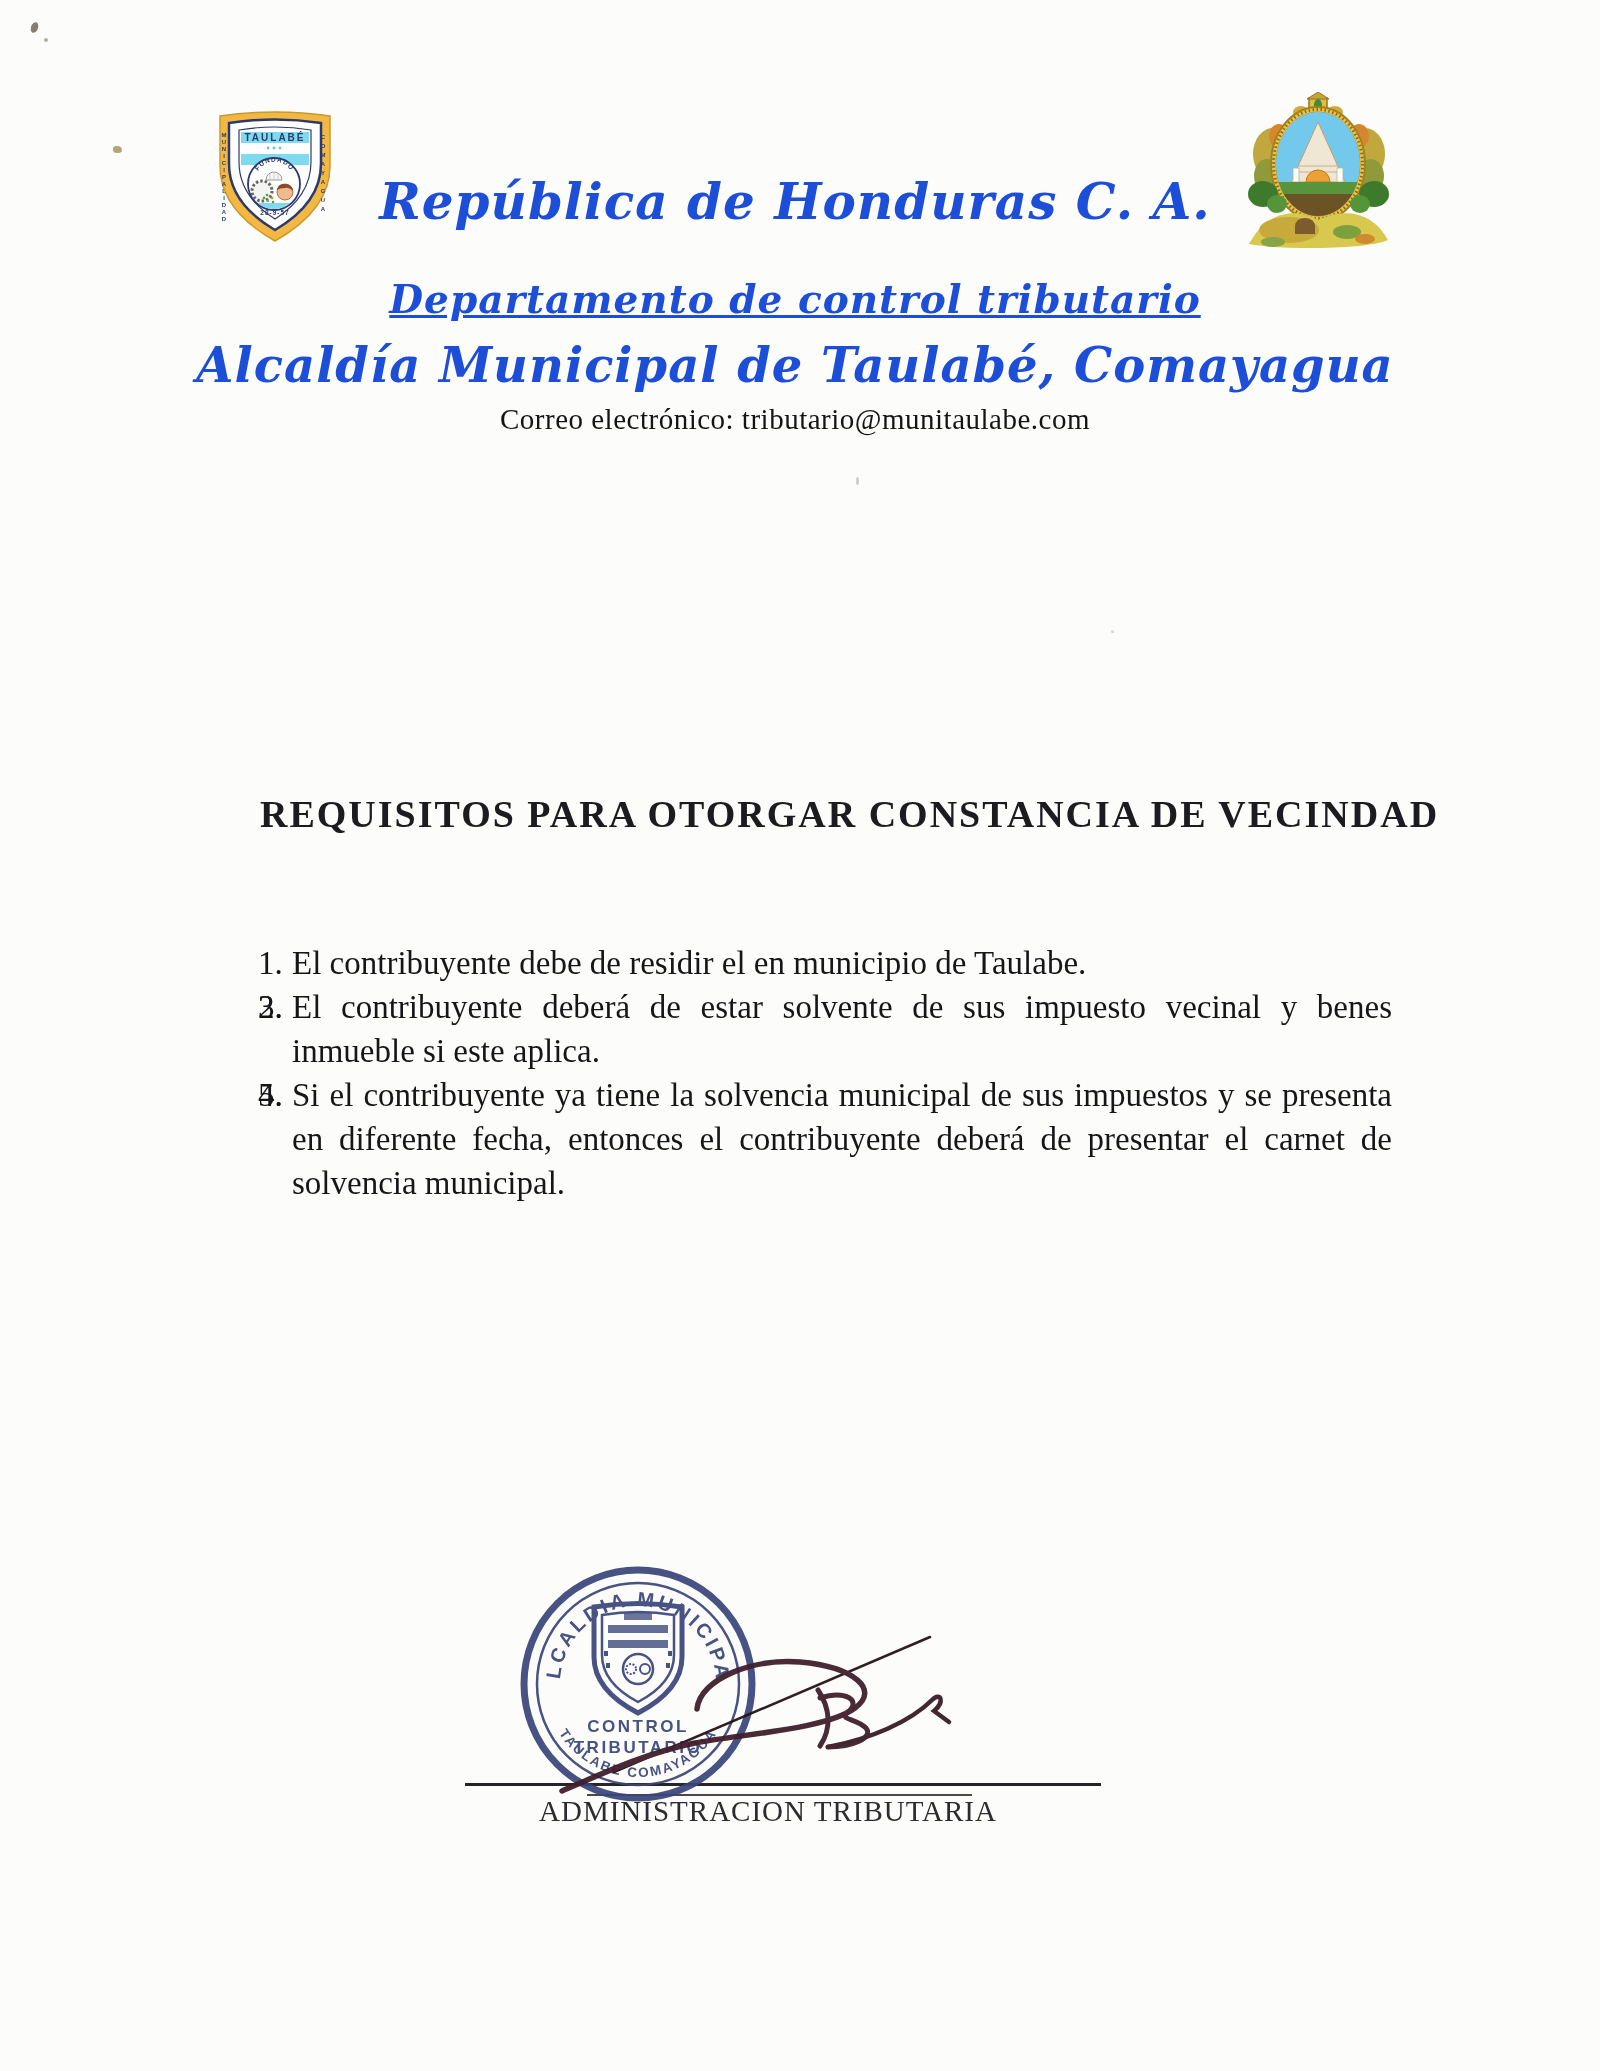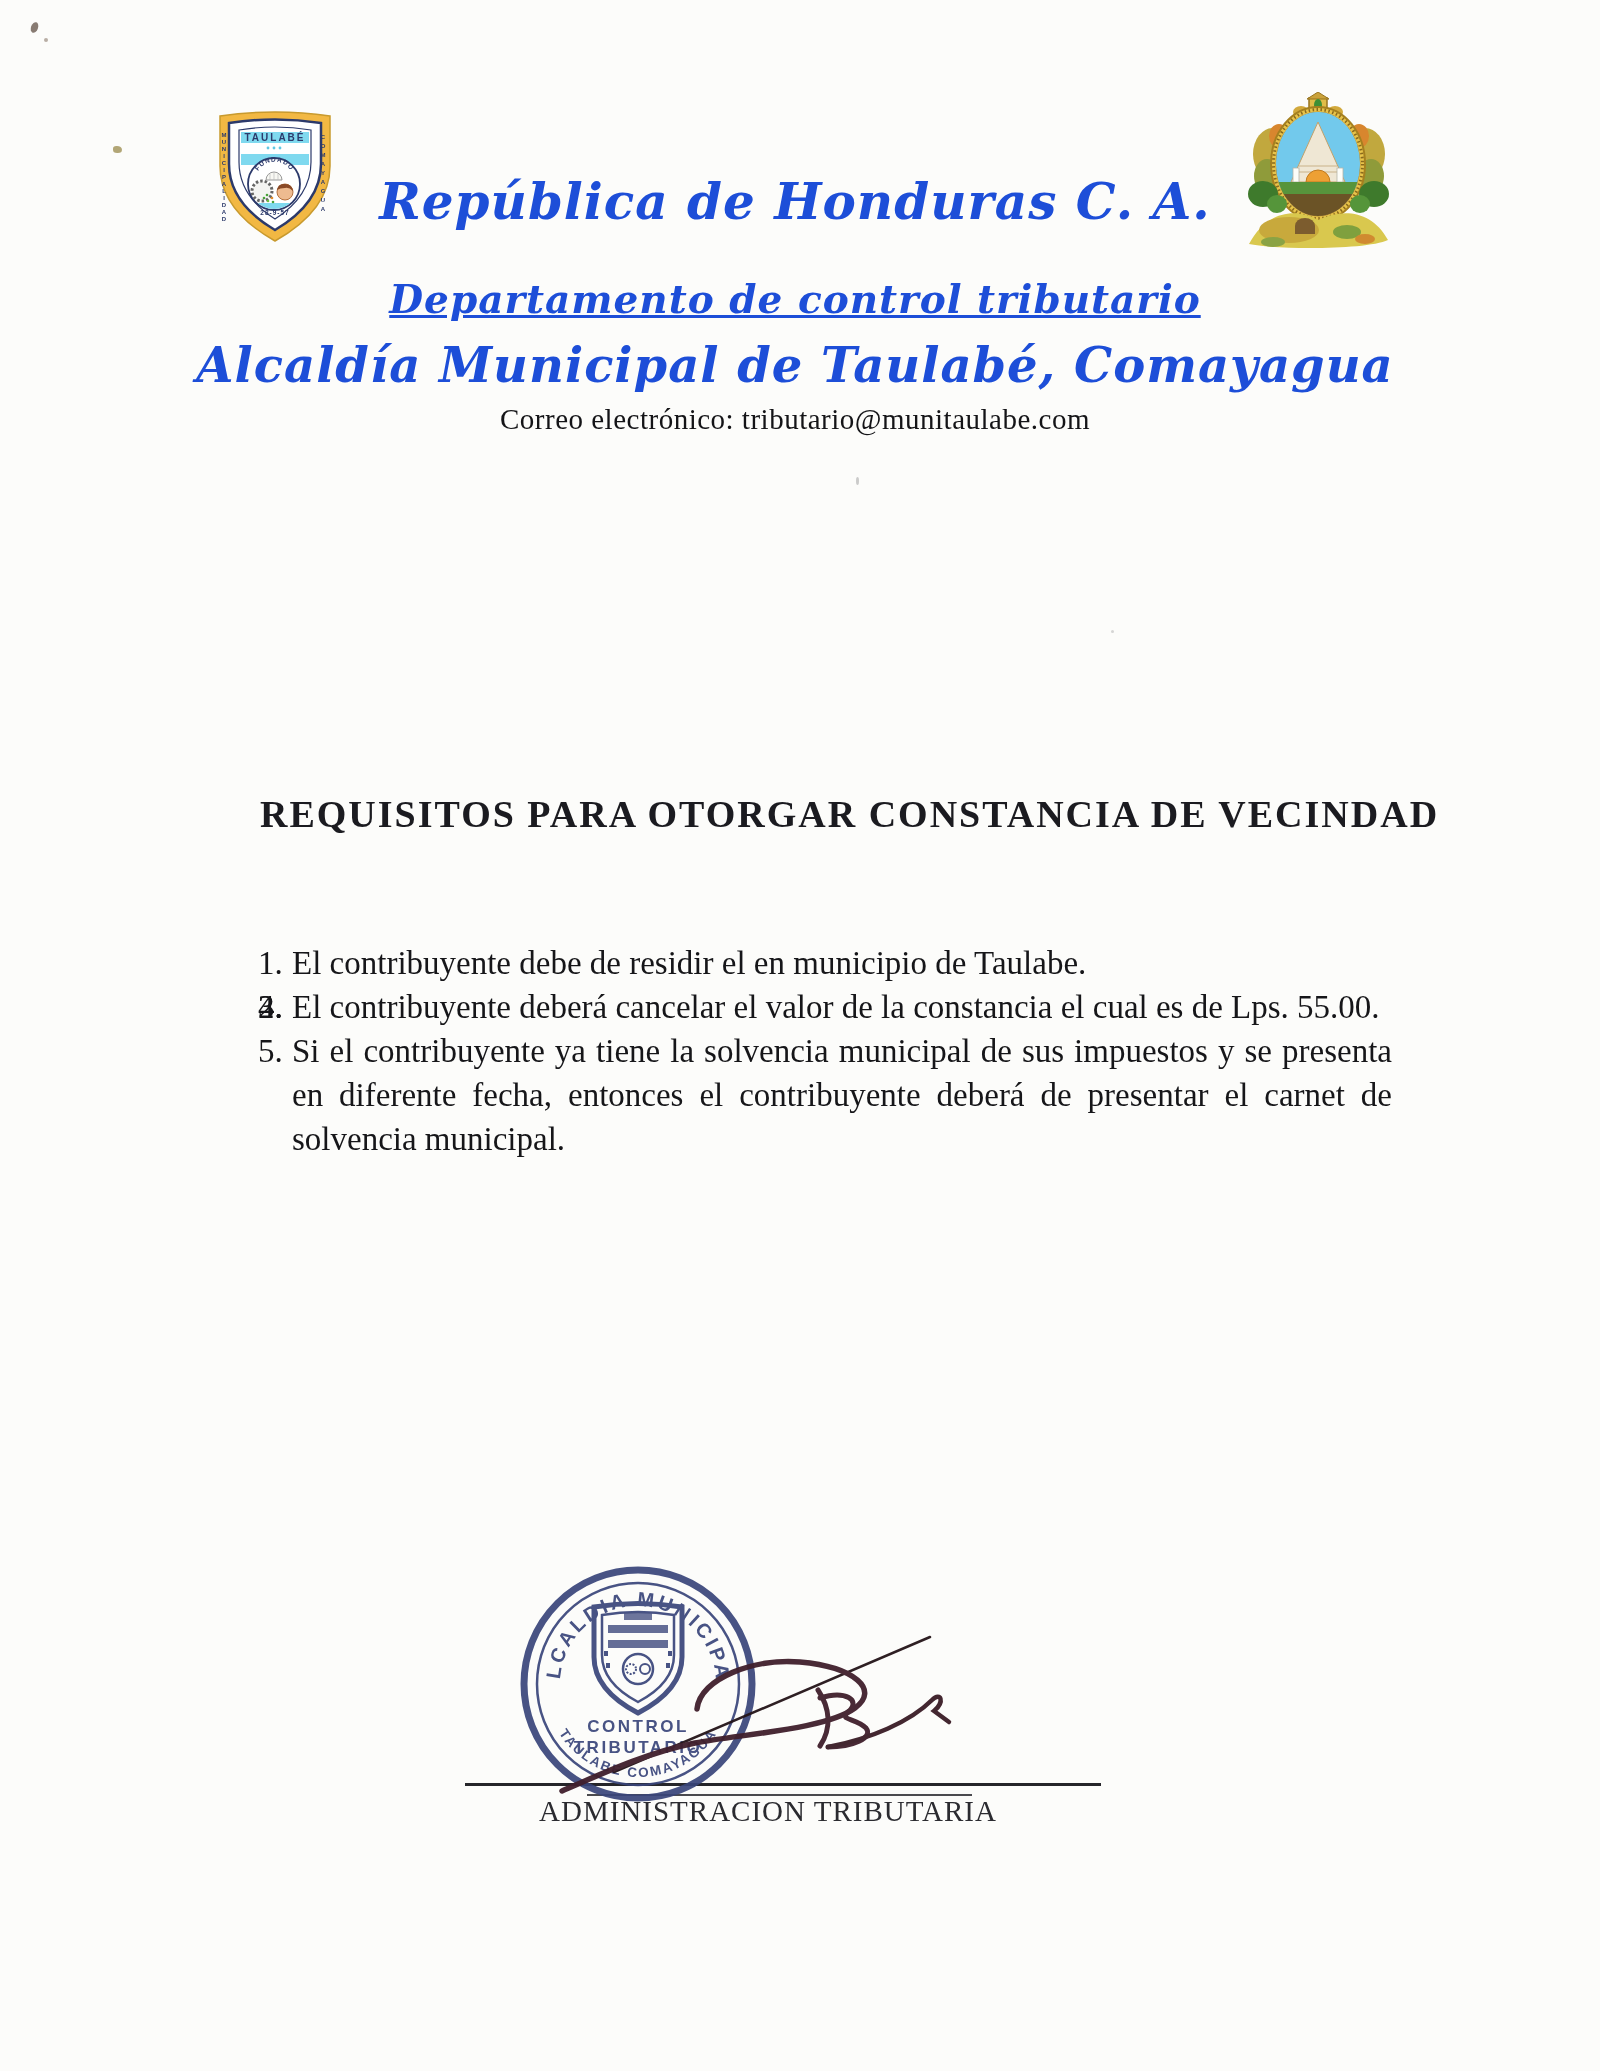--- a/index.html
+++ b/index.html
@@ -189,24 +189,24 @@
 <div class="abs req-list">
   <div class="req">
     <span class="num">1.</span>
     <span>El contribuyente debe de residir el en municipio de Taulabe.</span>
   </div>
   <div class="req">
     <span class="num">2.</span>
   </div>
   <div class="req">
     <span class="num">3.</span>
+    <span>El contribuyente deberá de estar solvente de sus impuesto vecinal y benes inmueble si este aplica.</span>
   </div>
   <div class="req">
     <span class="num">4.</span>
-    <span>El contribuyente deberá cancelar el valor de la constancia el cual es de Lps. 55.00.</span>
   </div>
   <div class="req">
     <span class="num">5.</span>
     <span>Si el contribuyente ya tiene la solvencia municipal de sus impuestos y se presenta en diferente fecha, entonces el contribuyente deberá de presentar el carnet de solvencia municipal.</span>
   </div>
 </div>
 
 <div class="abs rule-a"></div>
 <div class="abs rule-b"></div>
 <div class="abs footer-label">ADMINISTRACION TRIBUTARIA</div>

